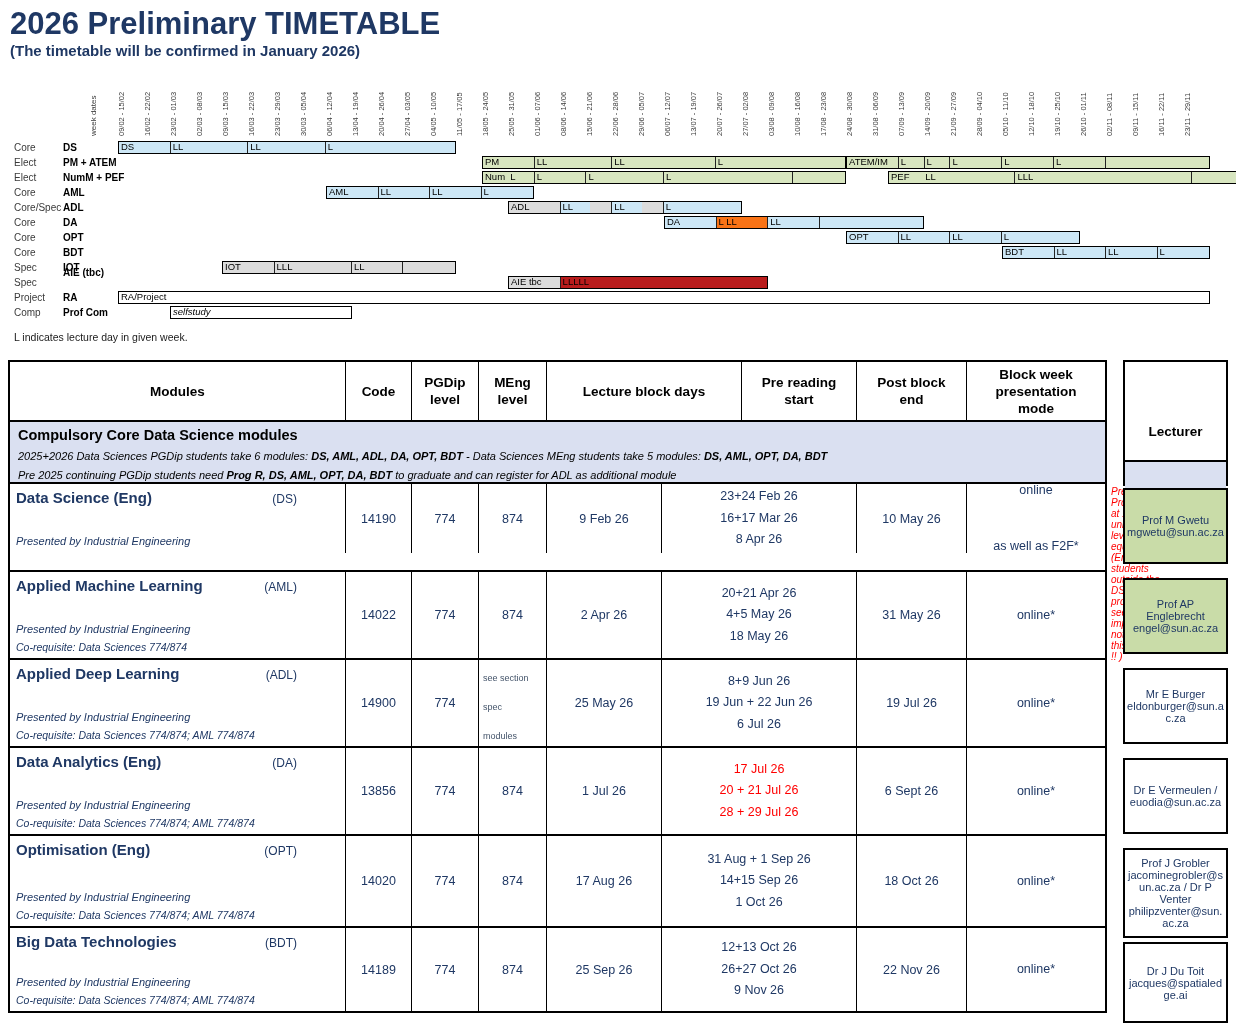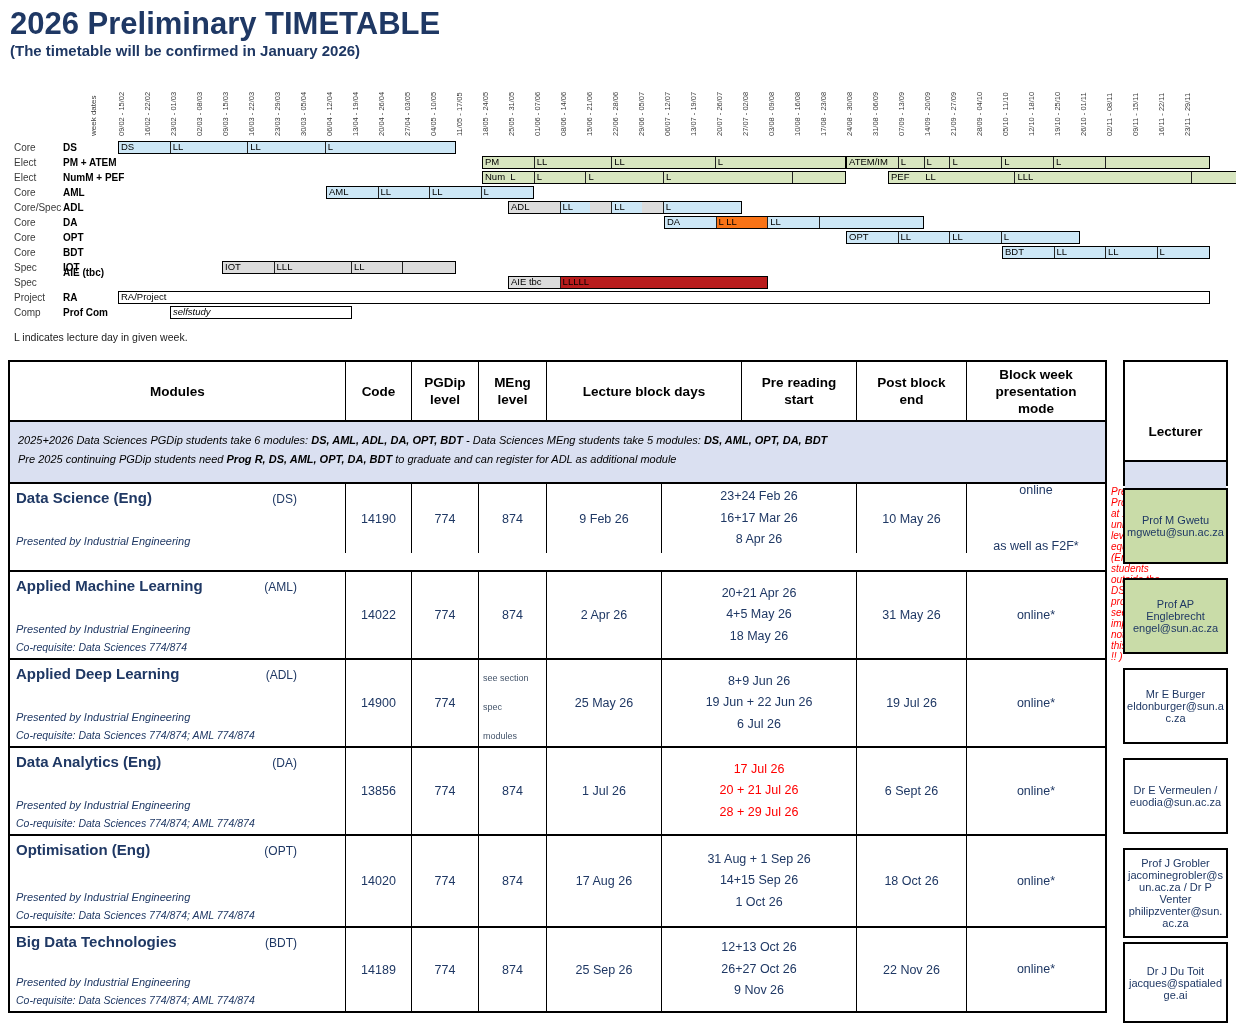--- a/index.html
+++ b/index.html
@@ -308,20 +308,21 @@
       <div class="tcell hcell" style="flex: 0 0 195px; width: 195px;">Lecture block days</div>
       <div class="tcell hcell" style="flex: 0 0 115px; width: 115px;">Pre reading
 start</div>
       <div class="tcell hcell" style="flex: 0 0 110px; width: 110px;">Post block
 end</div>
       <div class="tcell hcell" style="flex: 0 0 138px; width: 138px;">Block week
 presentation
 mode</div>
     </div>
     <div class="trow" id="section-row" style="height: 62px;">
+      <div id="section-title">Compulsory Core Data Science modules</div>
       <div class="section-note"><span>2025+2026 Data Sciences PGDip students take 6 modules:  </span><b>DS, AML, ADL, DA, OPT, BDT</b><span> - Data Sciences  MEng students take 5 modules:  </span><b>DS, AML, OPT, DA, BDT</b></div>
       <div class="section-note"><span>Pre 2025 continuing PGDip students need </span><b>Prog R, DS, AML, OPT, DA, BDT</b><span> to graduate and can register for ADL as additional module</span></div>
     </div>
     <div class="trow" style="height: 88px; flex-direction: row;">
       <div class="mcells" style="height: 69px; flex: 0 0 69px;">
         <div class="tcell modcell" style="flex: 0 0 336px; width: 336px;">
           <div class="mname-line">
             <span class="mname">Data Science (Eng)</span>
             <span class="mabbr">(DS)</span>
           </div>

